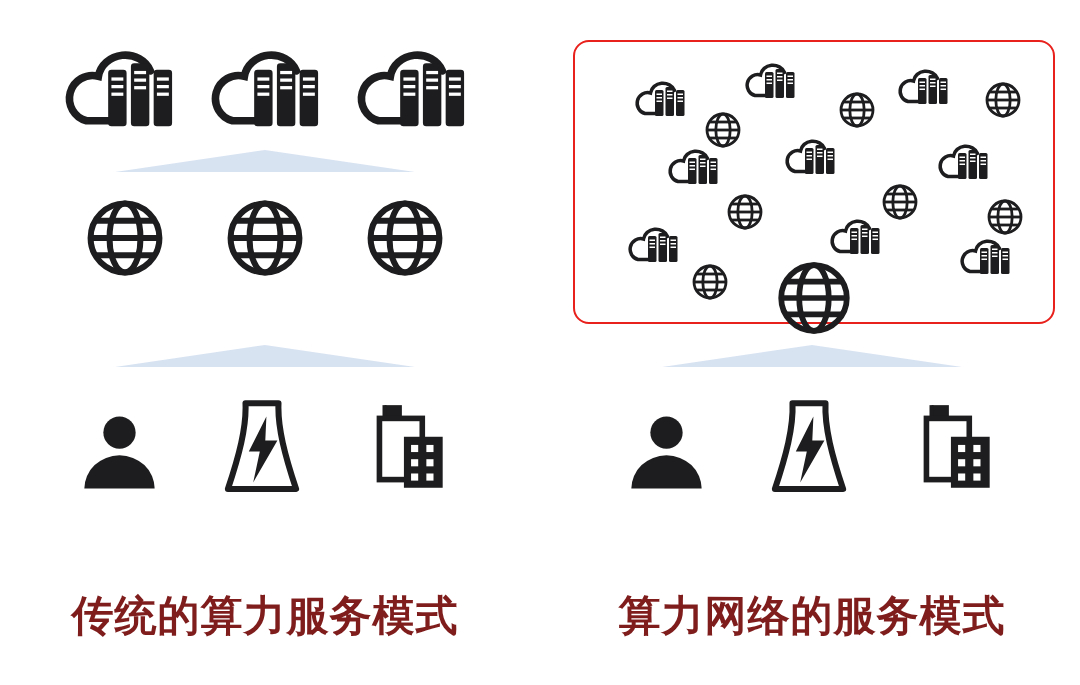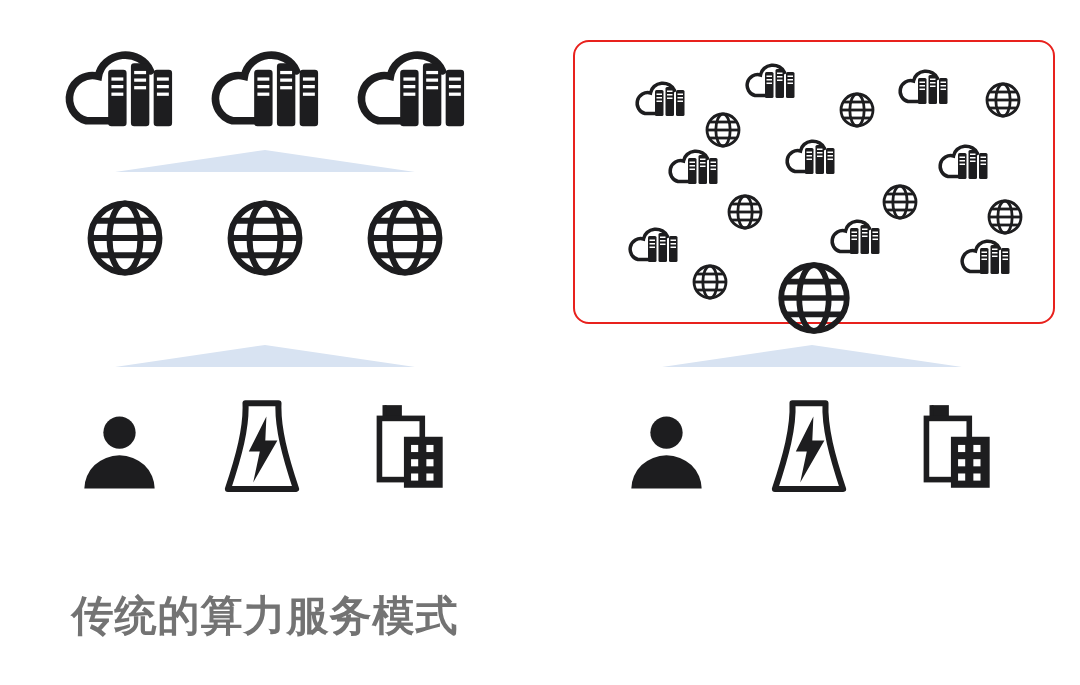--- a/index.html
+++ b/index.html
@@ -14,21 +14,21 @@
   .row.clouds{top:15px;gap:16px;}
   .row.globes{top:175px;gap:54px;}
   .row.consumers{top:370px;gap:40px;}
   .icon{color:var(--icon,#1d1d1f);display:block;}
   .divider{position:absolute;left:50%;transform:translateX(-50%);}
   .divider polygon{fill:var(--divider,#d8e3f2);}
   .divider.d1{top:130px;}
   .divider.d2{top:325px;}
   .panel-title{
     position:absolute;top:568px;left:0;right:0;margin:0;text-align:center;
-    font-size:42px;font-weight:800;color:#737373;letter-spacing:1px;white-space:nowrap;
+    font-size:42px;font-weight:800;color:#7f1d1d;letter-spacing:1px;white-space:nowrap;
   }
   .highlight-box{
     position:absolute;top:20px;left:8px;width:478px;height:280px;
     border:2.5px solid var(--highlight-border,#e8211d);border-radius:16px;
   }
   .scatter{position:absolute;}
   .defs{position:absolute;width:0;height:0;overflow:hidden;}
 </style>
 </head>
 <body>
@@ -205,15 +205,16 @@
           <use href="#sym-person"></use>
         </svg>
       <svg class="icon" width="110" height="110">
           <use href="#sym-power-plant"></use>
         </svg>
       <svg class="icon" width="102" height="102">
           <use href="#sym-building"></use>
         </svg>
     </div>
 
+    <h2 class="panel-title">算力网络的服务模式</h2>
   </section>
 
 </div>
 
 </body></html>

